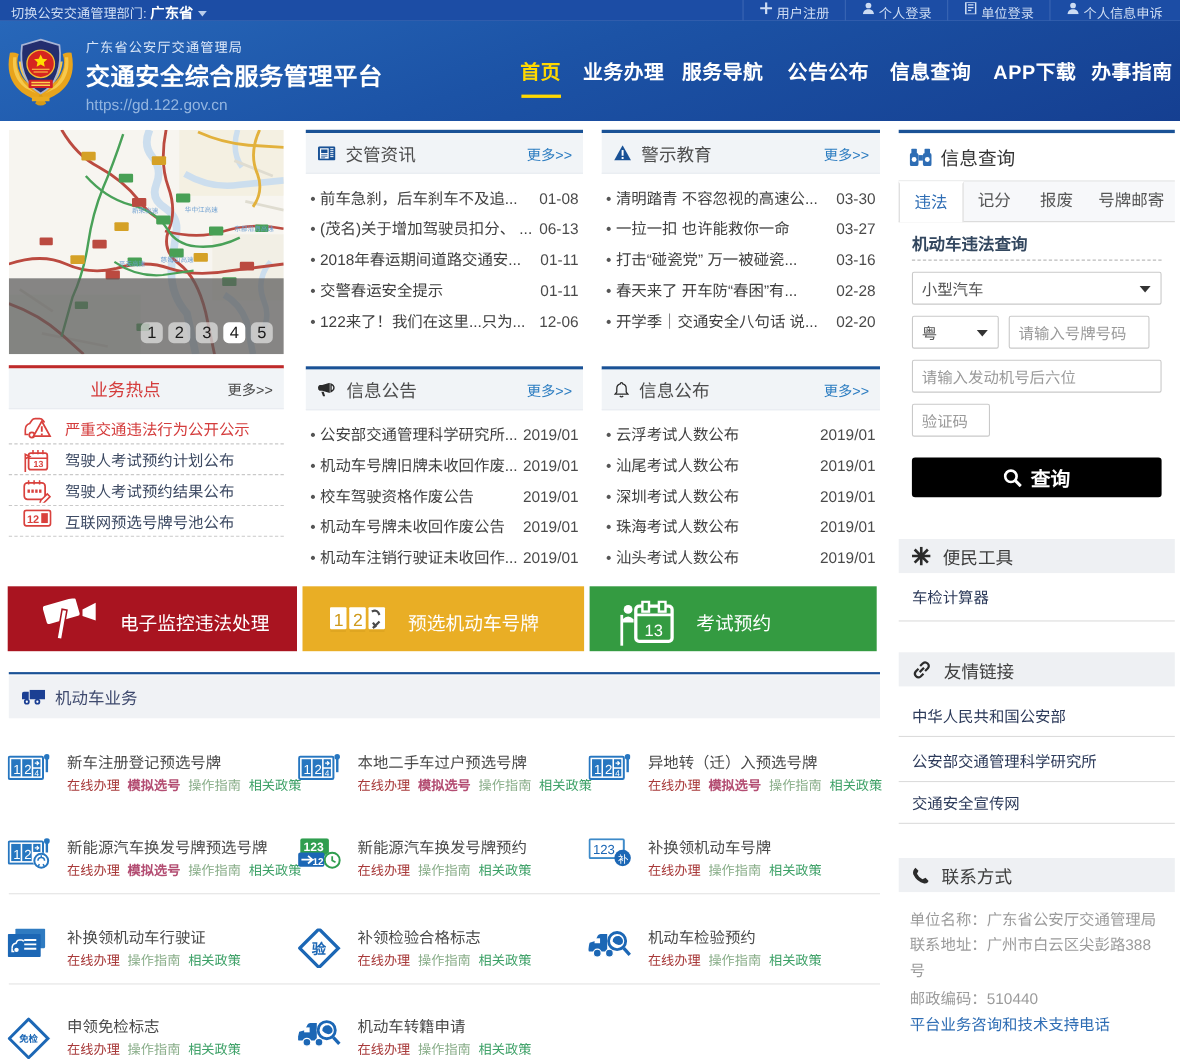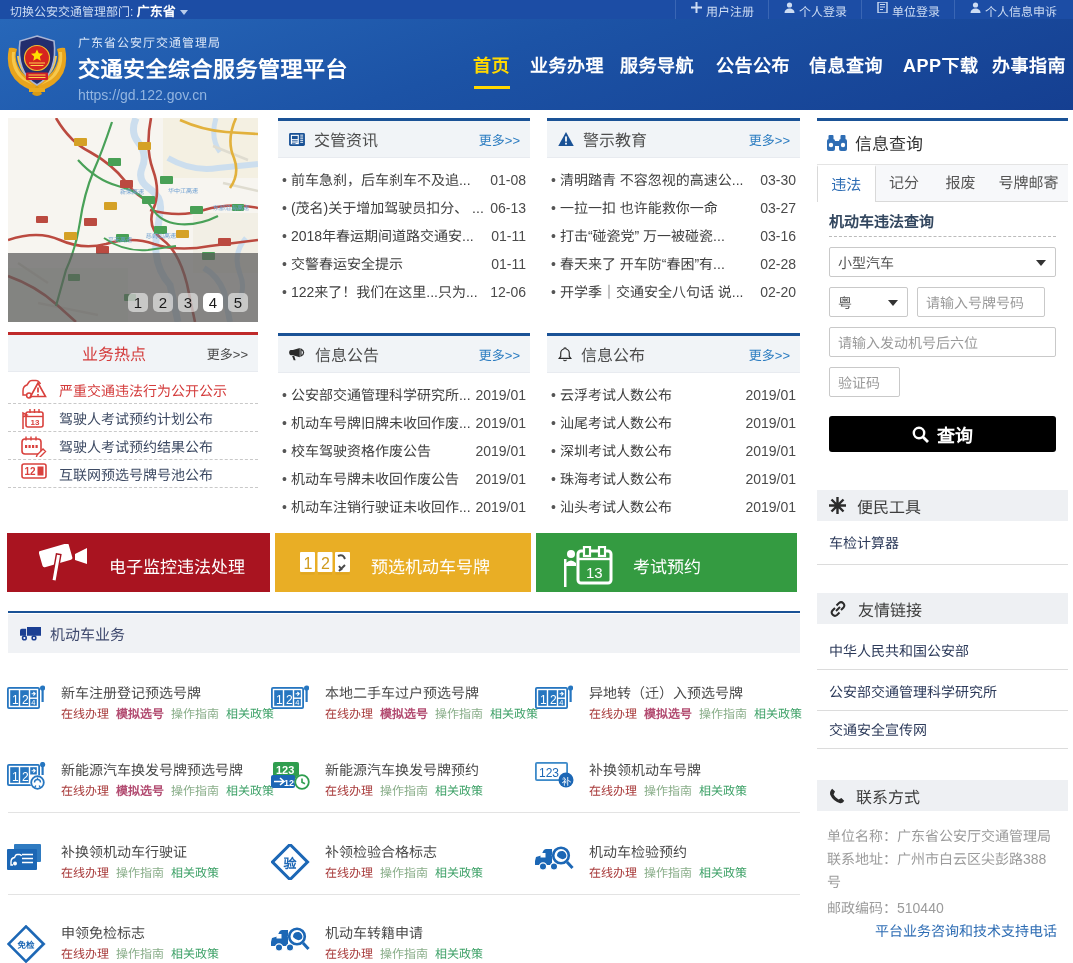--- a/index.html
+++ b/index.html
@@ -782,13 +782,13 @@
 <div class="sbar" style="top:780px;">
   <svg width="16" height="16" viewBox="0 0 16 16">
       <path d="M3.2 0.8 L6 3.6 L4.6 6.4 Q6 9.4 9.6 11.4 L12.4 10 L15.2 12.8 Q14 15.6 11.2 15.2 Q4.4 13.6 1.2 6.8 Q0.4 3.2 3.2 0.8z" fill="#2b2b2b"></path>
     </svg>
   <span class="st">联系方式</span>
 </div>
 <div class="gray" style="top:825px;">单位名称：广东省公安厅交通管理局</div>
 <div class="gray" style="top:848px;">联系地址：广州市白云区尖彭路388</div>
 <div class="gray" style="top:871px;">号</div>
 <div class="gray" style="top:897px;">邮政编码：510440</div>
-<div class="blue" style="top:920px;margin-left:48px;">平台业务咨询和技术支持电话</div>
+<div class="blue" style="top:920px;">平台业务咨询和技术支持电话</div>
 
 </body></html>

